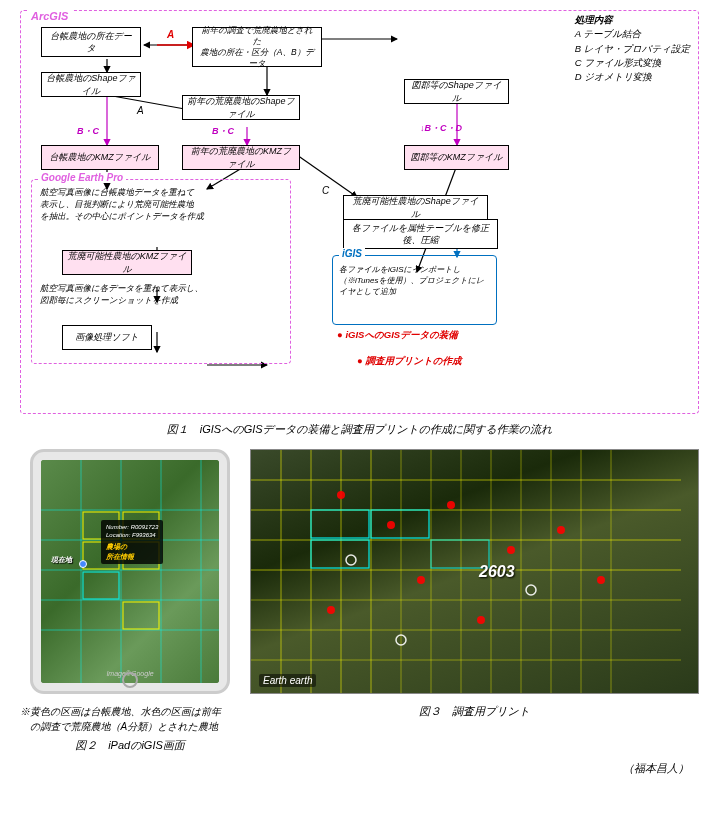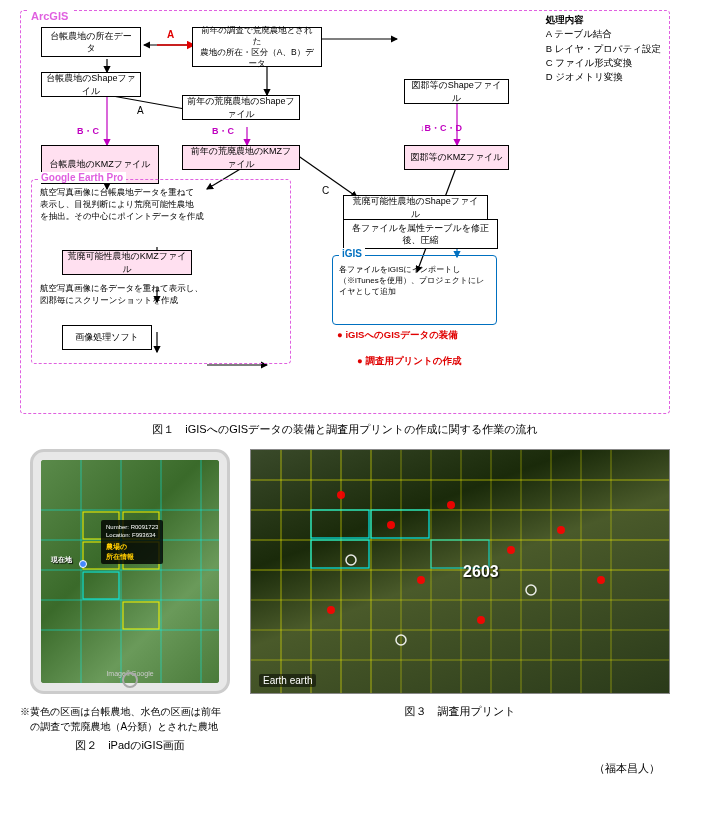--- a/index.html
+++ b/index.html
@@ -6,21 +6,22 @@
     body {
       width: 707px;
       min-height: 823px;
       background: #fff;
       font-family: 'MS Gothic', 'Yu Gothic', 'Meiryo', sans-serif;
       font-size: 11px;
       color: #000;
     }
 
     .page-wrapper {
-      padding: 10px 37px 20px 20px;
+      padding: 10px 8px 20px 20px;
+      font-style: italic;
     }
 
     
     .diagram-area {
       border: 1.5px dashed #e060e0;
       border-radius: 4px;
       padding: 6px;
       position: relative;
       margin-bottom: 8px;
     }
@@ -368,21 +369,21 @@
       </div>
 
       <div class="box" style="left:377px;top:62px;width:105px;height:25px;font-size:9px;">
         <span>図郡等のShapeファイル</span>
       </div>
 
       <div style="position:absolute;left:50px;top:108px;color:#c000c0;font-size:9px;font-weight:bold;">B・C</div>
       <div style="position:absolute;left:185px;top:108px;color:#c000c0;font-size:9px;font-weight:bold;">B・C</div>
       <div style="position:absolute;left:393px;top:105px;color:#c000c0;font-size:9px;font-weight:bold;">↓B・C・D</div>
 
-      <div class="box pink-bg" style="left:14px;top:128px;width:118px;height:39px;font-size:9px;justify-content:center;">
+      <div class="box pink-bg" style="left:14px;top:128px;width:118px;height:25px;font-size:9px;justify-content:center;">
         <span>台帳農地のKMZファイル</span>
       </div>
 
       <div class="box pink-bg" style="left:155px;top:128px;width:118px;height:25px;font-size:9px;">
         <span>前年の荒廃農地のKMZファイル</span>
       </div>
 
       <div class="box pink-bg" style="left:377px;top:128px;width:105px;height:25px;font-size:9px;">
         <span>図郡等のKMZファイル</span>
       </div>

